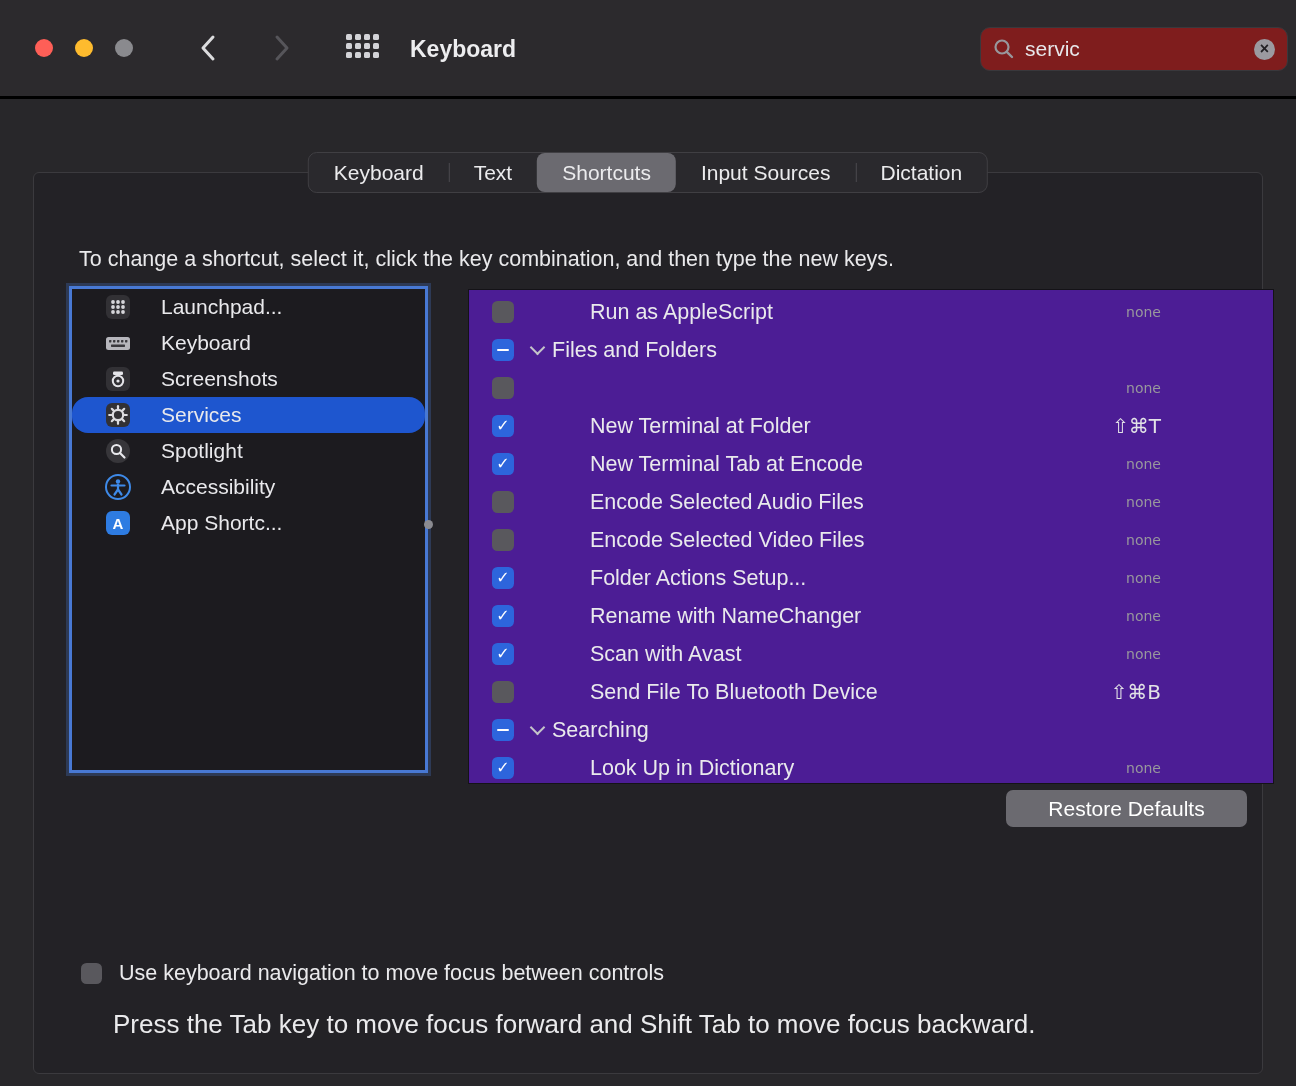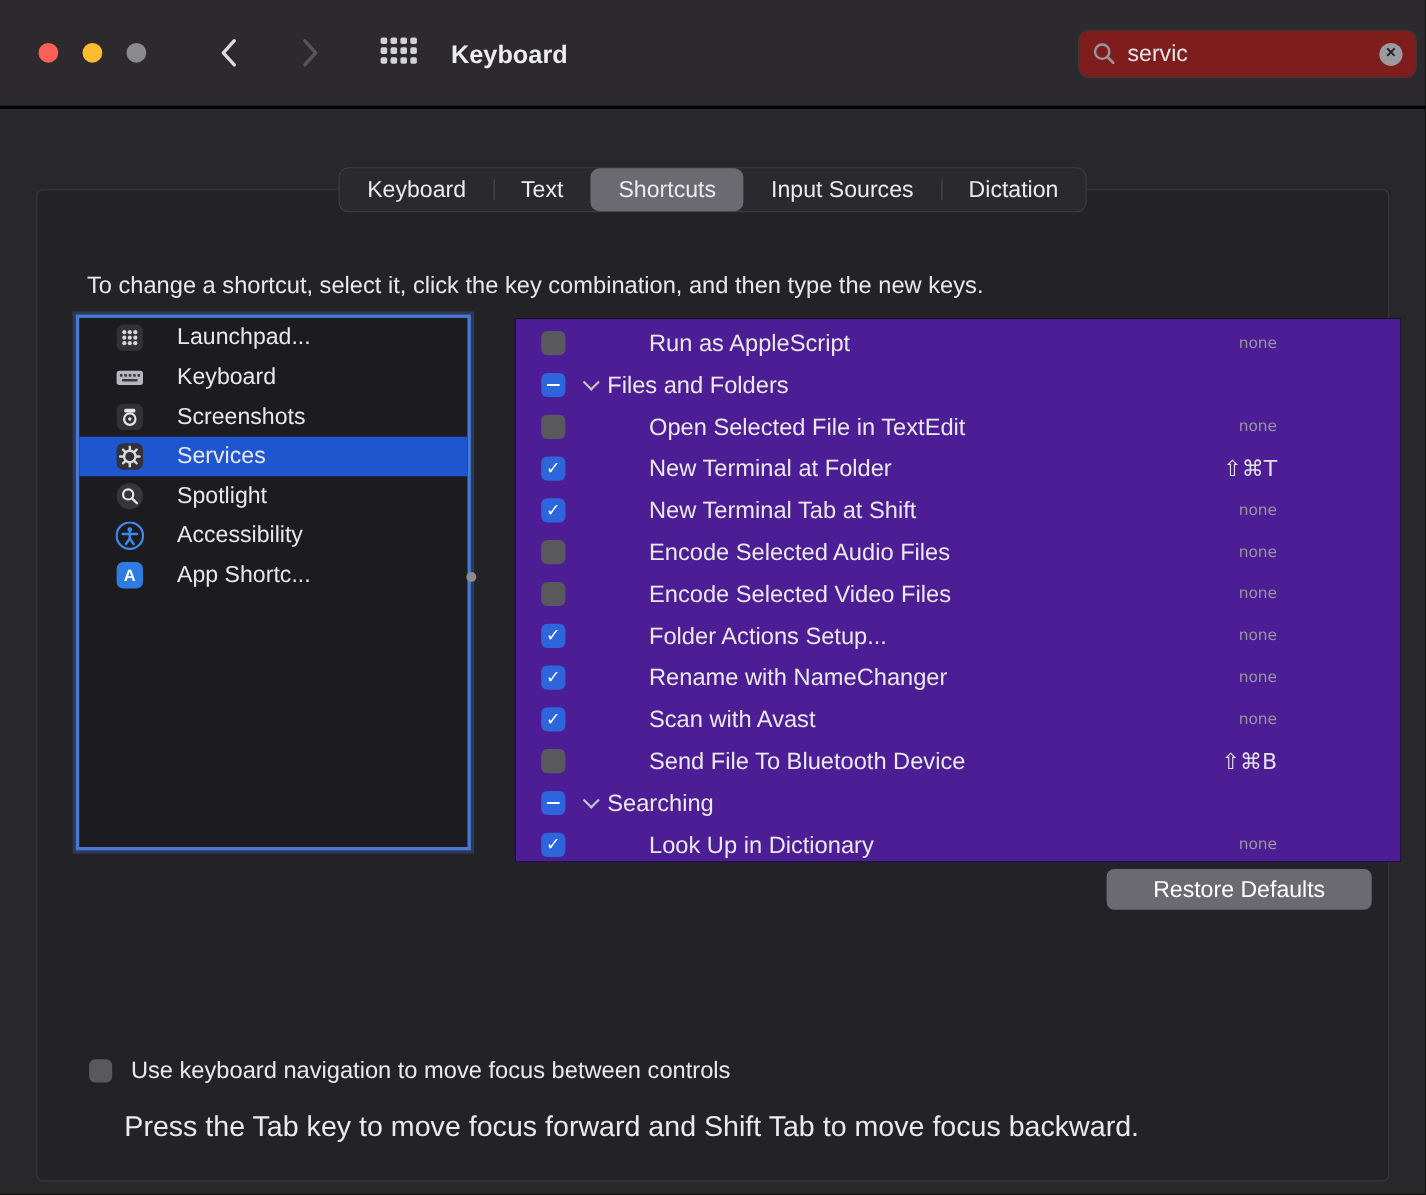--- a/index.html
+++ b/index.html
@@ -85,21 +85,21 @@
     position:absolute; left:72px; top:289px; width:353px; height:481px;
     background:#1c1b1f;
     box-shadow:0 0 0 3px var(--focus-ring), 0 0 0 6px rgba(72,121,212,.28);
     overflow:hidden;
   }
   .side-item {
     display:flex; align-items:center; height:36px;
     padding-left:33px; gap:30px;
     font-size:21px; color:#e9e9ec; cursor:default; white-space:nowrap;
   }
-  .side-item[data-selected="true"] { background:var(--selection); }
+  .side-item[data-selected="true"] { background:var(--selection);border-radius:16px; }
   .sicon { width:26px; height:26px; flex:none; display:flex; }
 
   .divider-dot {
     position:absolute; left:424px; top:520px; width:9px; height:9px;
     border-radius:50%; background:#8b8b90; z-index:6;
   }
 
   
   .shortcut-list {
     position:absolute; left:440px; top:289px; width:806px; height:495px;
@@ -346,33 +346,32 @@
     </div>
       <div class="srow group">
       <span class="cb" data-state="mixed"></span>
       <span class="chev"></span>
       <span class="slab">Files and Folders</span>
 
     </div>
       <div class="srow">
       <span class="cb" data-state="unchecked"></span>
 
-      <span class="slab">Open Selected File in TextEdit</span>
       <span class="skey" data-muted="true">none</span>
     </div>
       <div class="srow">
       <span class="cb" data-state="checked"></span>
 
       <span class="slab">New Terminal at Folder</span>
       <span class="skey" data-muted="false">⇧⌘T</span>
     </div>
       <div class="srow">
       <span class="cb" data-state="checked"></span>
 
-      <span class="slab">New Terminal Tab at Shift</span>
+      <span class="slab">New Terminal Tab at Encode</span>
       <span class="skey" data-muted="true">none</span>
     </div>
       <div class="srow">
       <span class="cb" data-state="unchecked"></span>
 
       <span class="slab">Encode Selected Audio Files</span>
       <span class="skey" data-muted="true">none</span>
     </div>
       <div class="srow">
       <span class="cb" data-state="unchecked"></span>

